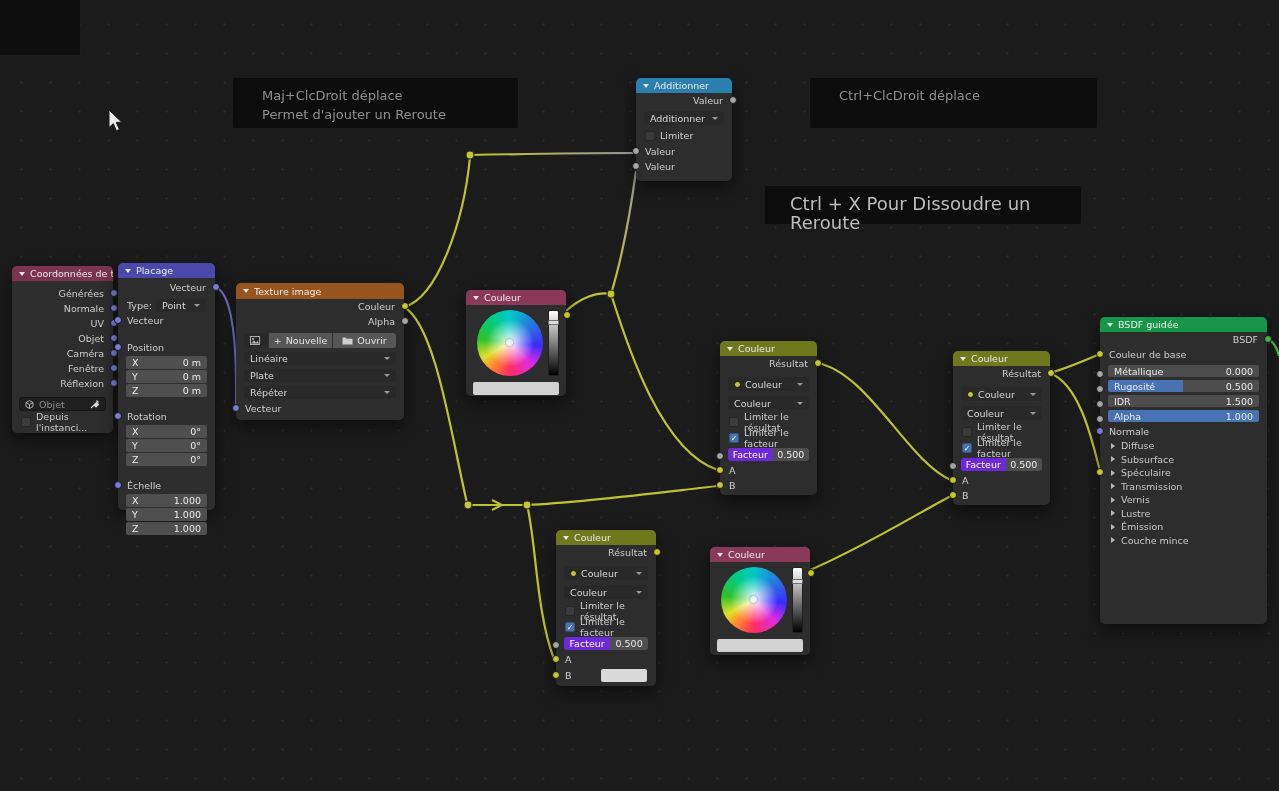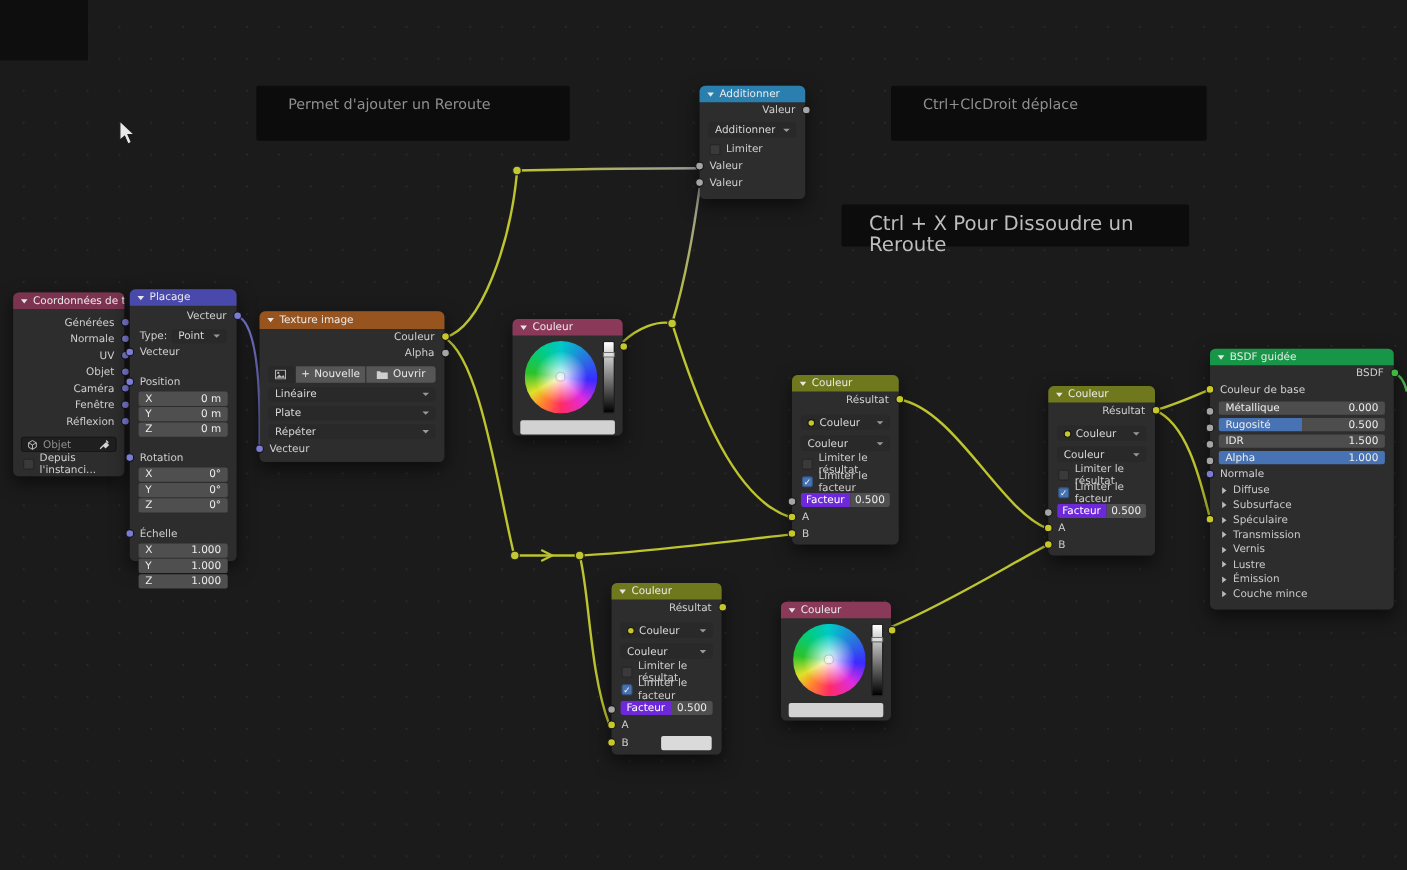--- a/index.html
+++ b/index.html
@@ -146,20 +146,21 @@
   </g>
   <g stroke="#242424" stroke-width="1.2" fill="#c3c832">
     <circle cx="470" cy="155" r="4"></circle>
     <circle cx="468" cy="505" r="4"></circle>
     <circle cx="527" cy="505" r="4"></circle>
     <circle cx="611" cy="294" r="4"></circle>
   </g>
 </svg>
 
 <div class="tip" style="left:233px; top:78px; width:285px; height:50px;">
+  <div>Maj+ClcDroit déplace</div>
   <div>Permet d'ajouter un Reroute</div>
 </div>
 <div class="tip" style="left:810px; top:78px; width:287px; height:50px;">
   <div>Ctrl+ClcDroit déplace</div>
 </div>
 <div class="tip big" style="left:765px; top:186px; width:316px; height:38px;">
   <div>Ctrl + X Pour Dissoudre un Reroute</div>
 </div>
 
 <div class="node" style="left:12px; top:266px; width:101px; height:167px;">
@@ -517,21 +518,21 @@
     <div class="wheel">
       <span class="wheel-cursor"></span>
     </div>
     <div class="vslider">
       <span class="vhandle" style="top:11px;"></span>
     </div>
   </div>
   <div class="swatchbar"></div>
 </div>
 
-<div class="node" style="left:1100px; top:317px; width:167px; height:237px;">
+<div class="node" style="left:1100px; top:317px; width:167px; height:307px;">
   <div class="hdr hdr-shader">
     <span class="caret-d"></span>
     <span>BSDF guidée</span>
   </div>
   <div class="row out">
     <span>BSDF</span>
     <span class="socket op s-green"></span>
   </div>
   <div class="row">
     <span class="socket in s-yellow"></span>

